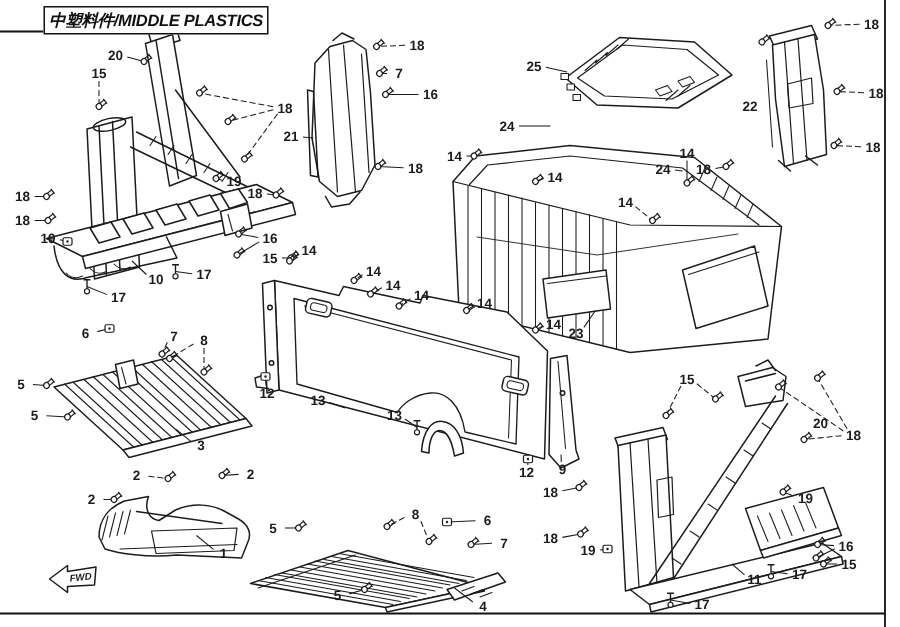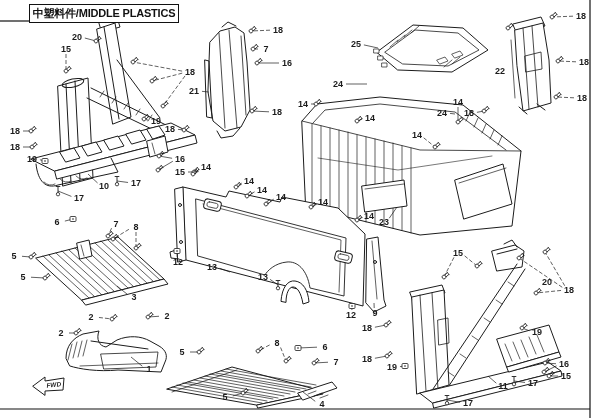--- a/index.html
+++ b/index.html
@@ -1,19 +1,19 @@
 <!DOCTYPE html>
 <html><head>
 <meta charset="utf-8">
 <style>
   html,body{margin:0;padding:0;background:#e8e8e8;font-family:"Liberation Sans",sans-serif;}
   .stage{position:relative;width:600px;height:418px;background:#ffffff;overflow:hidden;}
   .title-box{position:absolute;left:29px;top:4px;width:148px;height:17px;border:1.3px solid #111;
     display:flex;align-items:center;justify-content:center;font-weight:bold;font-size:11px;
-    letter-spacing:-0.2px;color:#111;background:#fff;z-index:5;white-space:nowrap;}
+    letter-spacing:-0.2px;color:#111;background:#fff;z-index:5;white-space:nowrap;font-style:italic;}
   svg{position:absolute;left:0;top:0;}
   svg text{font-family:"Liberation Sans",sans-serif;}
 </style>
 </head>
 <body>
 
 <div class="stage">
 
   <svg width="600" height="418" viewBox="0 0 600 418">
 

